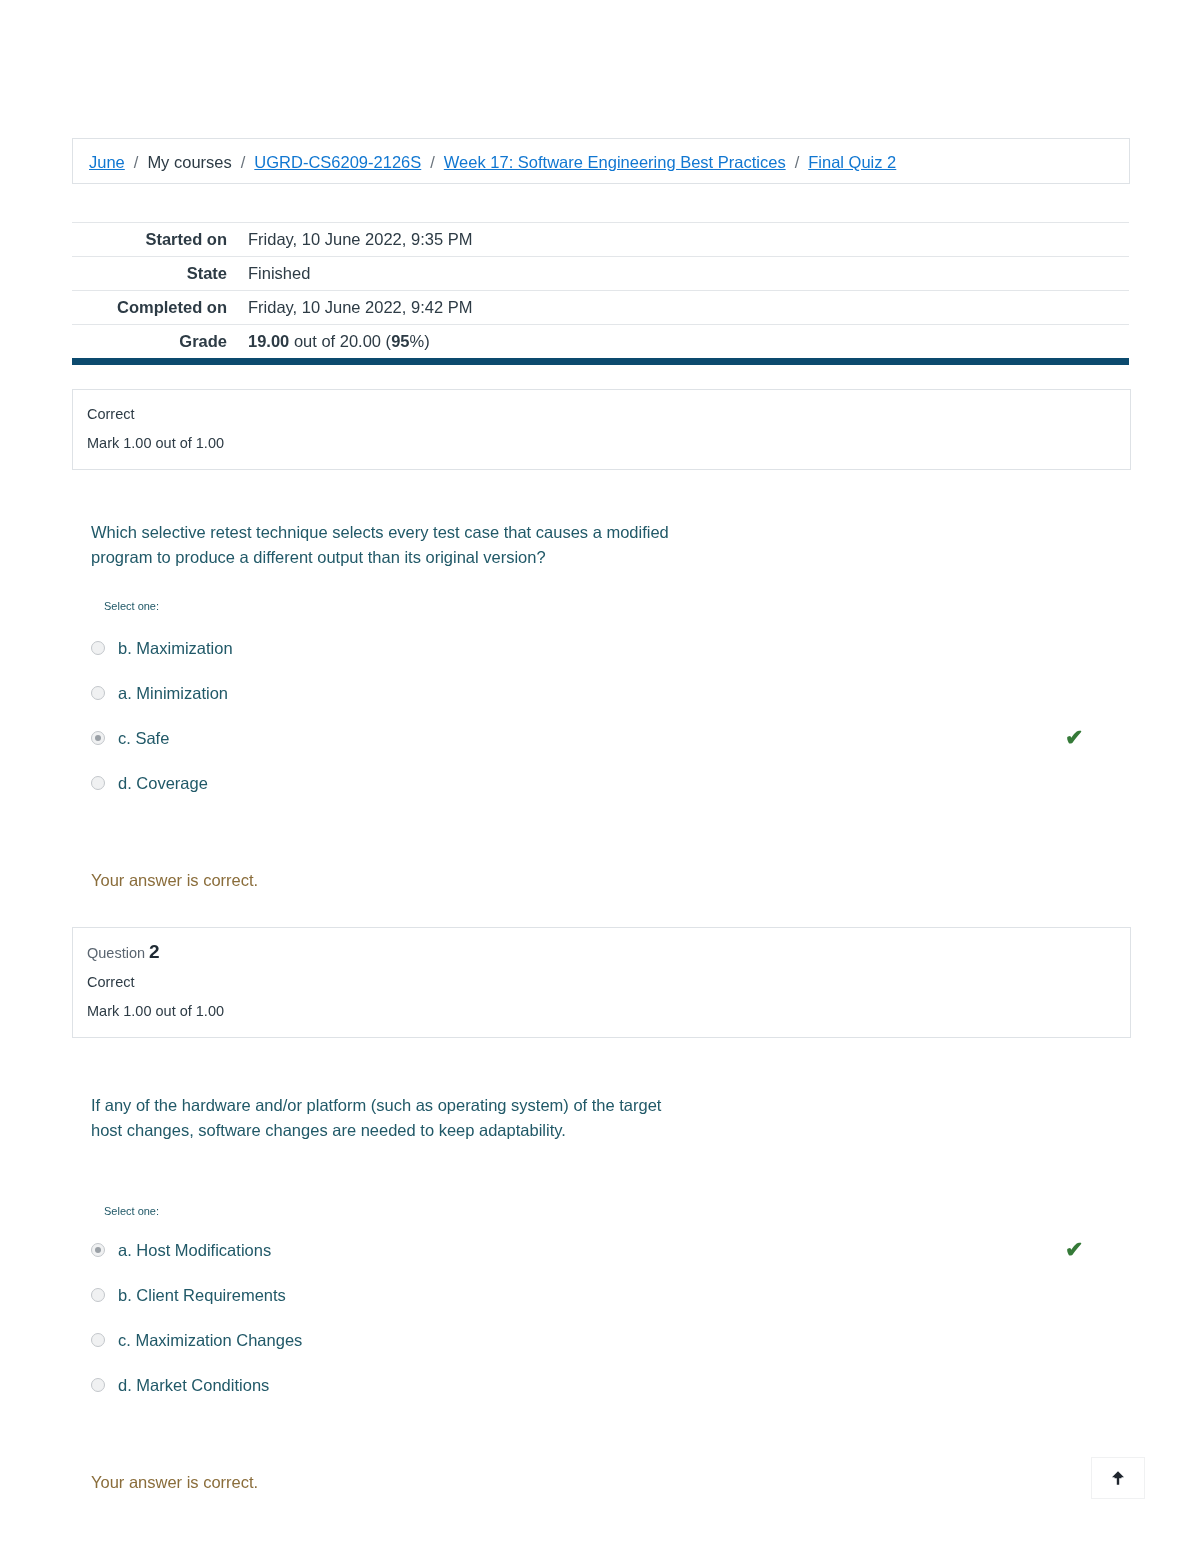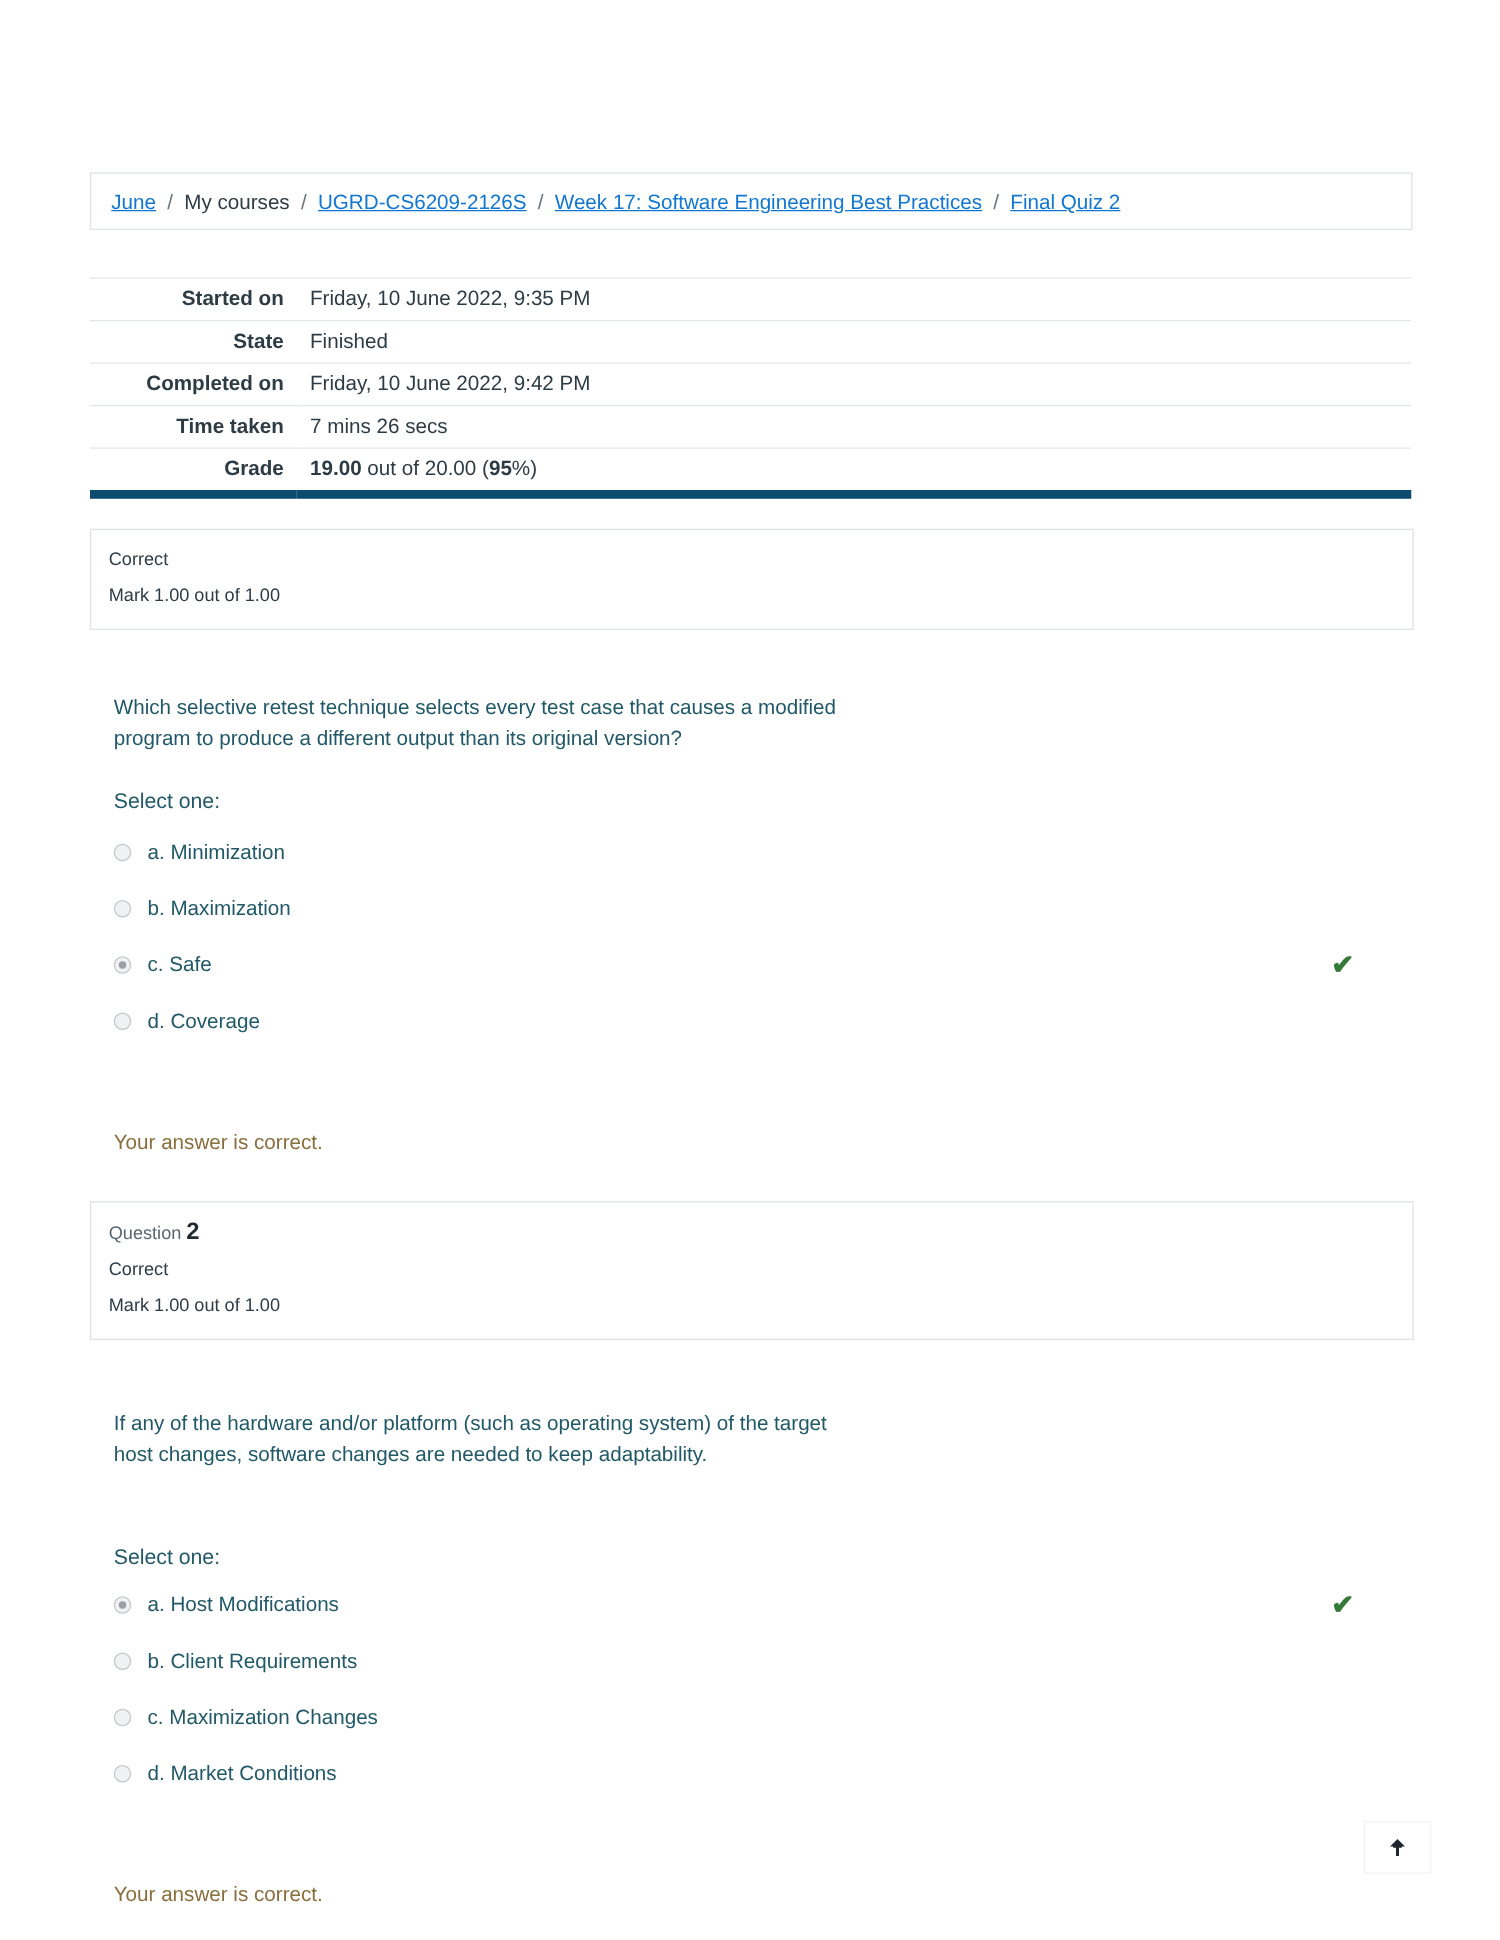--- a/index.html
+++ b/index.html
@@ -120,23 +120,24 @@
   }
 
   .q-text {
     font-size: 16.5px;
     line-height: 25px;
     color: #215968;
     max-width: 600px;
   }
 
   .select-one {
-    font-size: 17px;
+    font-size: 11px;
     line-height: 25px;
     color: #215968;
+    margin-left: 13px;
   }
 
   .answers {
     margin-top: 6px;
     list-style: none;
     padding: 0;
   }
   .answer-row {
     position: relative;
     display: flex;
@@ -231,24 +232,20 @@
       </tr>
       <tr>
         <th>State</th>
         <td>Finished</td>
       </tr>
       <tr>
         <th>Completed on</th>
         <td>Friday, 10 June 2022, 9:42 PM</td>
       </tr>
       <tr>
-        <th>Time taken</th>
-        <td>7 mins 26 secs</td>
-      </tr>
-      <tr>
         <th>Grade</th>
         <td><span class="grade-strong">19.00</span><span> out of 20.00 (</span><span class="grade-strong">95</span><span>%)</span></td>
       </tr>
     </tbody>
   </table>
 
   <section class="question-block">
     <div class="q-info">
       <div class="q-state">Correct</div>
       <div class="q-mark">Mark 1.00 out of 1.00</div>
@@ -256,25 +253,25 @@
 
     <div class="q1-spacer"></div>
 
     <div class="q-body">
       <div class="q-text">Which selective retest technique selects every test case that causes a modified program to produce a different output than its original version?</div>
       <div class="select-one" style="margin-top:24px;">Select one:</div>
 
       <div class="answers">
         <div class="answer-row">
           <span class="radio"></span>
+          <span class="answer-label">b. Maximization</span>
+        </div>
+        <div class="answer-row">
+          <span class="radio"></span>
           <span class="answer-label">a. Minimization</span>
-        </div>
-        <div class="answer-row">
-          <span class="radio"></span>
-          <span class="answer-label">b. Maximization</span>
         </div>
         <div class="answer-row">
           <span class="radio checked"></span>
           <span class="answer-label">c. Safe</span>
           <span class="correct-check">✔</span>
         </div>
         <div class="answer-row">
           <span class="radio"></span>
           <span class="answer-label">d. Coverage</span>
         </div>

